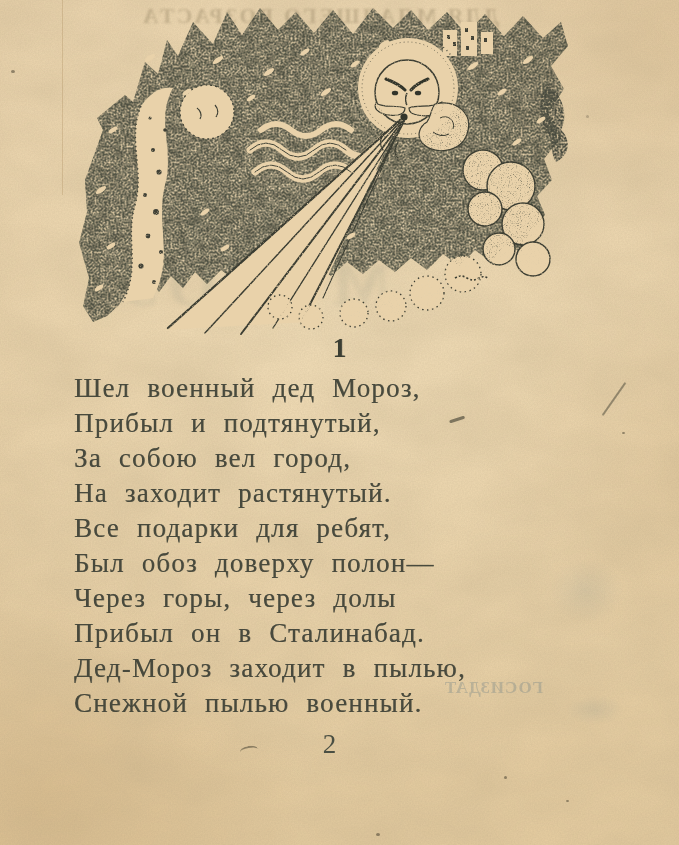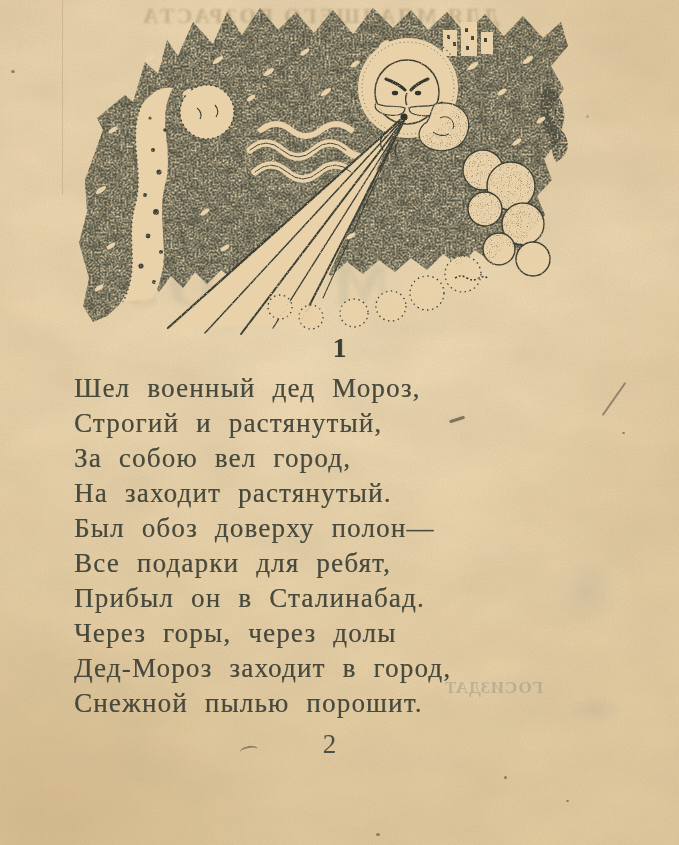--- a/index.html
+++ b/index.html
@@ -248,29 +248,29 @@
       <ellipse cx="296" cy="236" rx="5" ry="2.2" transform="rotate(-35 296 236)"></ellipse>
     </g>
 
     <path d="M400,278 q6,-4 12,0 q6,4 12,0 q5,-3 10,1" fill="none" stroke="#3b3d32" stroke-width="1.6" stroke-dasharray="2 2" filter="url(#inkline)"></path>
   </svg>
 
   <div class="section-num">1</div>
 
   <div class="poem">
     <div class="poem-line">Шел военный дед Мороз,</div>
-    <div class="poem-line">Строгий и растянутый,</div>
+    <div class="poem-line">Прибыл и подтянутый,</div>
     <div class="poem-line">За собою вел город,</div>
     <div class="poem-line">На заходит растянутый.</div>
+    <div class="poem-line">Все подарки для ребят,</div>
     <div class="poem-line">Был обоз доверху полон—</div>
-    <div class="poem-line">Все подарки для ребят,</div>
+    <div class="poem-line">Через горы, через долы</div>
     <div class="poem-line">Прибыл он в Сталинабад.</div>
-    <div class="poem-line">Через горы, через долы</div>
-    <div class="poem-line">Дед-Мороз заходит в город,</div>
-    <div class="poem-line">Снежной пылью порошит.</div>
+    <div class="poem-line">Дед-Мороз заходит в пылью,</div>
+    <div class="poem-line">Снежной пылью военный.</div>
   </div>
 
   <div class="page-num">2</div>
 
   <div class="fold-line"></div>
   <div class="mark-slash"></div>
   <div class="mark-tick"></div>
   <div class="mark-squiggle"></div>
   <div class="smudge smudge-a"></div>
   <div class="smudge smudge-b"></div>

